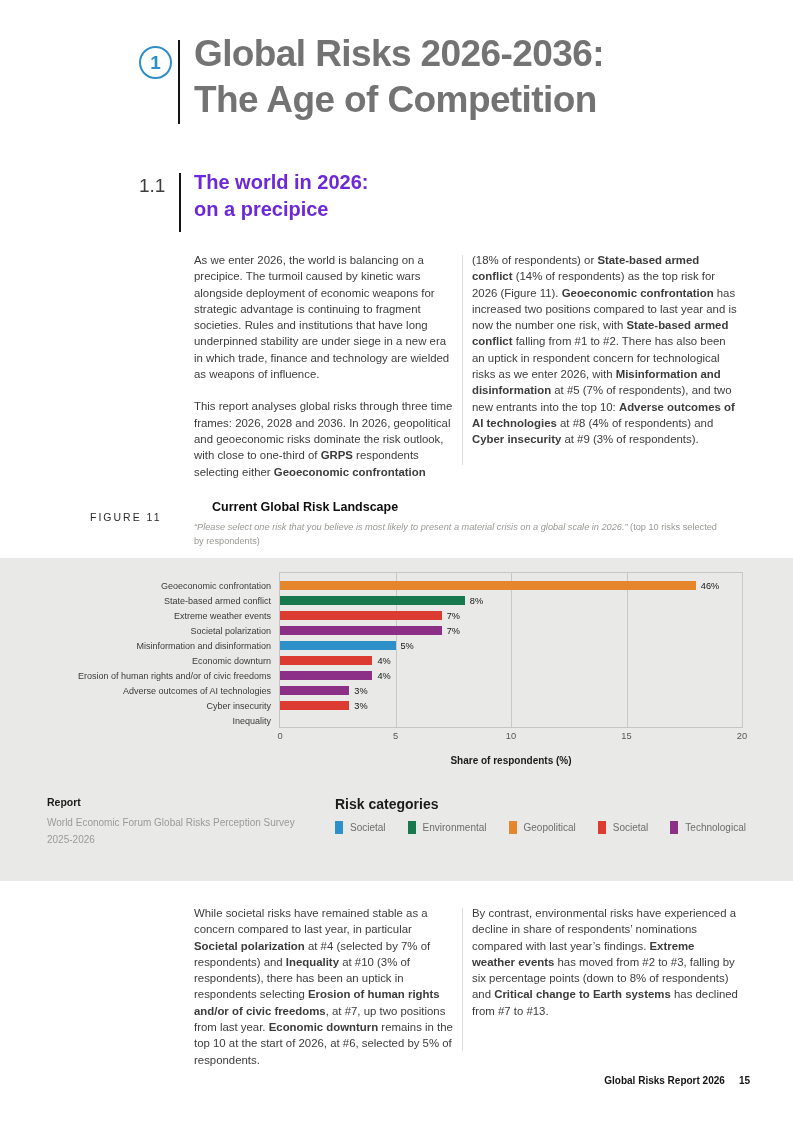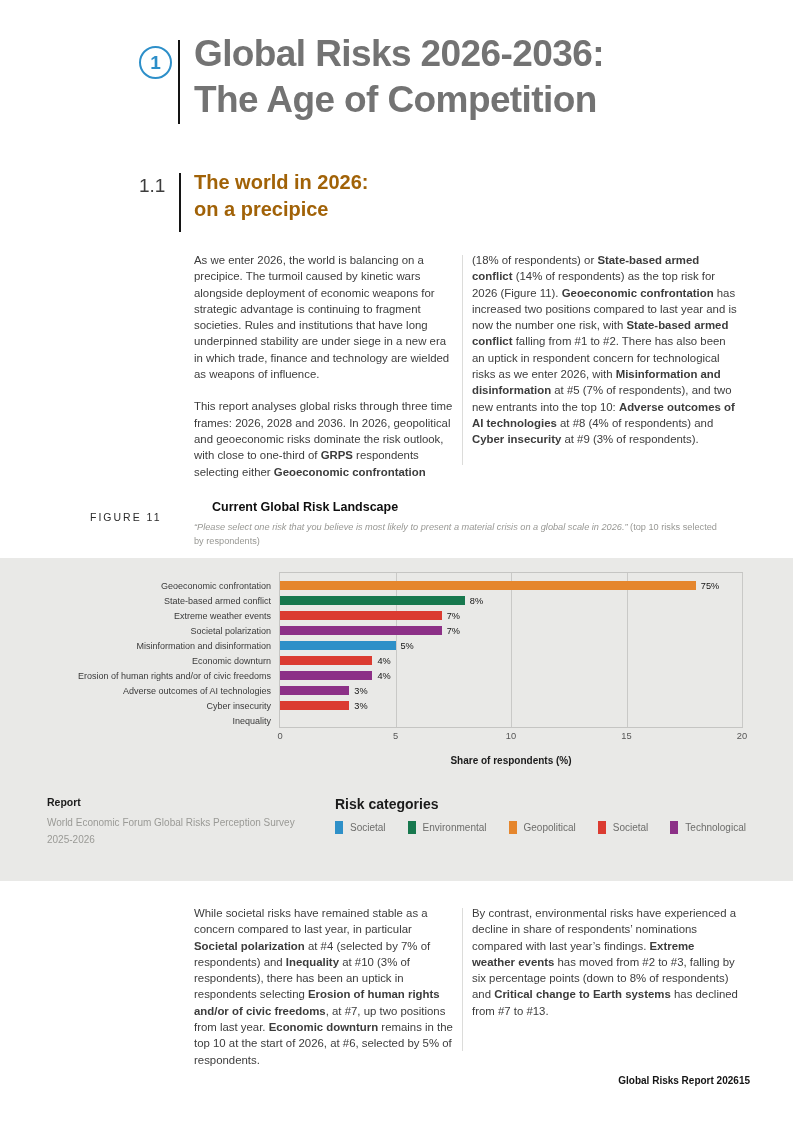--- a/index.html
+++ b/index.html
@@ -11,21 +11,21 @@
   .chapter-badge { position:absolute; left:139px; top:46px; width:33px; height:33px;
     border:2px solid #2d8fc9; border-radius:50%; display:flex; align-items:center;
     justify-content:center; font-size:19px; font-weight:bold; color:#2d8fc9; }
   .title-rule { position:absolute; left:178px; top:40px; width:2px; height:84px; background:#141414; }
   .page-title { position:absolute; left:194px; top:31px; font-size:37px; line-height:1.24;
     font-weight:bold; color:#737373; letter-spacing:-0.6px; }
 
   .section-number { position:absolute; left:139px; top:175px; font-size:19px; color:#3d3d3d; }
   .section-rule { position:absolute; left:179px; top:173px; width:2px; height:59px; background:#141414; }
   .section-title { position:absolute; left:194px; top:169px; font-size:20px; font-weight:bold;
-    line-height:1.33; color:#a16207; }
+    line-height:1.33; color:#6d28d9; }
 
   .col { position:absolute; font-size:11.4px; line-height:16.3px; color:#3c3c3c; }
   .col p + p { margin-top:16px; }
   .intro-left { left:194px; top:252px; width:262px; }
   .intro-right { left:472px; top:252px; width:268px; }
   .divider-1 { position:absolute; left:462px; top:255px; width:1px; height:210px; background:#dcdcda; }
   .divider-2 { position:absolute; left:462px; top:908px; width:1px; height:143px; background:#dcdcda; }
 
   .figure-label { position:absolute; left:90px; top:503px; font-size:10.5px; letter-spacing:2px; color:#2a2a2a;margin-top:8px; }
   .figure-title { position:absolute; left:212px; top:500px; font-size:12.5px; font-weight:bold; color:#0e0e0e; }
@@ -56,21 +56,21 @@
   .legend-title { font-size:14px; font-weight:bold; color:#1b1b1b; margin-bottom:9px; }
   .legend-items { display:flex; gap:22px; }
   .legend-item { display:flex; align-items:center; gap:7px; }
   .swatch { width:8px; height:13px; display:inline-block; }
   .legend-item .legend-text { font-size:10px; color:#6d6d6b; }
 
   .body-left { left:194px; top:905px; width:262px; }
   .body-right { left:472px; top:905px; width:268px; }
 
   .footer { position:absolute; top:1075px; right:43px; font-size:10px; color:#141414;
-    display:flex; align-items:flex-start; }
+    display:flex; gap:14px; align-items:flex-start; }
   .footer .report-name { font-weight:bold; }
   .footer .page-num { font-weight:bold; }
 </style>
 </head>
 <body>
 
 <div class="page">
 
   <div class="chapter-badge">
     <span>1</span>
@@ -116,21 +116,21 @@
             <div class="row-label">Cyber insecurity</div>
             <div class="row-label">Inequality</div>
           </div>
         <div class="chart-plot">
             <div class="gridline" style="left: 25%;"></div>
             <div class="gridline" style="left: 50%;"></div>
             <div class="gridline" style="left: 75%;"></div>
             <div class="gridline" style="left: 100%;"></div>
             <div class="bar-row">
               <div class="bar" style="width: 90%; background: rgb(229, 134, 45);"></div>
-              <span class="bar-value">75%</span>
+              <span class="bar-value">46%</span>
             </div>
             <div class="bar-row">
               <div class="bar" style="width: 40%; background: rgb(23, 120, 78);"></div>
               <span class="bar-value">8%</span>
             </div>
             <div class="bar-row">
               <div class="bar" style="width: 35%; background: rgb(219, 59, 49);"></div>
               <span class="bar-value">7%</span>
             </div>
             <div class="bar-row">

